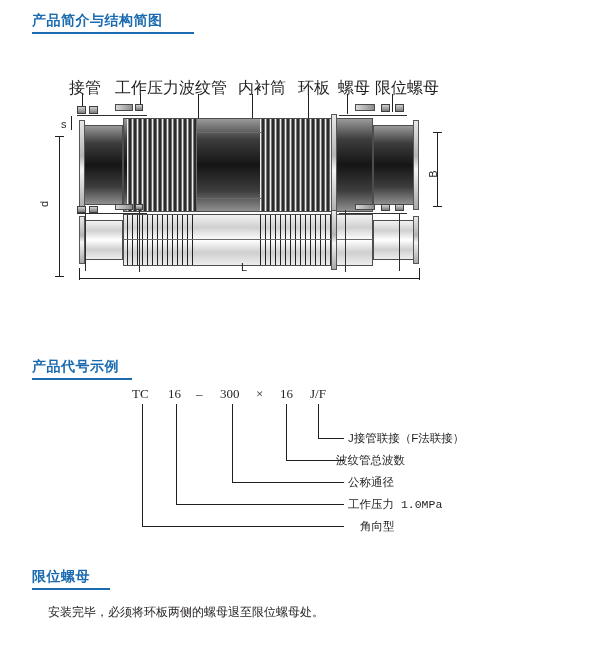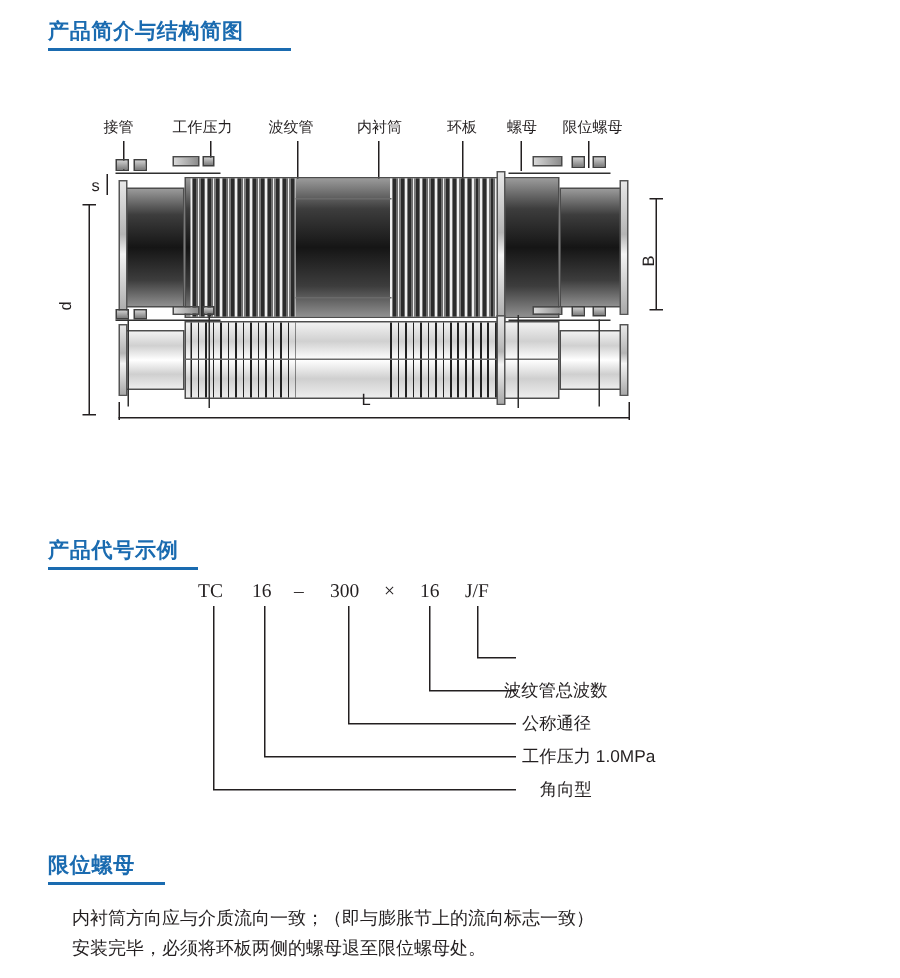--- a/index.html
+++ b/index.html
@@ -36,21 +36,21 @@
   #drawing {
     position: absolute;
     left: 55px;
     top: 70px;
     width: 490px;
     height: 215px;
   }
 
   .callout-label {
     position: absolute;
-    font-size: 10px;
+    font-size: 16px;
     white-space: nowrap;
     color: #231f20;
   }
   .leader {
     position: absolute;
     width: 1px;
     background: #231f20;
   }
   .dim-line {
     position: absolute;
@@ -283,37 +283,37 @@
   <div class="code-token" style="left:12px;  top:0px;">TC</div>
   <div class="code-token" style="left:48px;  top:0px;">16</div>
   <div class="code-token" style="left:76px;  top:0px;">–</div>
   <div class="code-token" style="left:100px; top:0px;">300</div>
   <div class="code-token" style="left:136px; top:0px;">×</div>
   <div class="code-token" style="left:160px; top:0px;">16</div>
   <div class="code-token" style="left:190px; top:0px;">J/F</div>
 
   <div class="vline" style="left:198px; top:18px; height:34px;"></div>
   <div class="hline2" style="left:198px; top:52px; width:26px;"></div>
+  <div class="desc-text" style="left:228px; top:45px;">J接管联接（F法联接）</div>
 
   <div class="vline" style="left:166px; top:18px; height:56px;"></div>
   <div class="hline2" style="left:166px; top:74px; width:58px;"></div>
   <div class="desc-text" style="left:216px; top:67px;">波纹管总波数</div>
 
   <div class="vline" style="left:112px; top:18px; height:78px;"></div>
   <div class="hline2" style="left:112px; top:96px; width:112px;"></div>
   <div class="desc-text" style="left:228px; top:89px;">公称通径</div>
 
   <div class="vline" style="left:56px;  top:18px; height:100px;"></div>
   <div class="hline2" style="left:56px;  top:118px; width:168px;"></div>
-  <div class="desc-text" style="left:228px; top:111px;">工作压力 1.0MPa</div>
+  <div class="desc-text" style="left:228px; top:111px;font-family:Liberation Mono, monospace;">工作压力 1.0MPa</div>
 
   <div class="vline" style="left:22px;  top:18px; height:122px;"></div>
   <div class="hline2" style="left:22px;  top:140px; width:202px;"></div>
   <div class="desc-text" style="left:228px; top:133px;margin-left:12px;">角向型</div>
 </div>
 
 <div class="section-title" id="sec3-title">限位螺母</div>
 <div class="title-rule" id="sec3-rule"></div>
 
 <div id="notes">
-  <div>内衬筒方向应与介质流向一致；（即与膨胀节上的流向标志一致）</div>
   <div>安装完毕，必须将环板两侧的螺母退至限位螺母处。</div>
 </div>
 
 </body></html>

